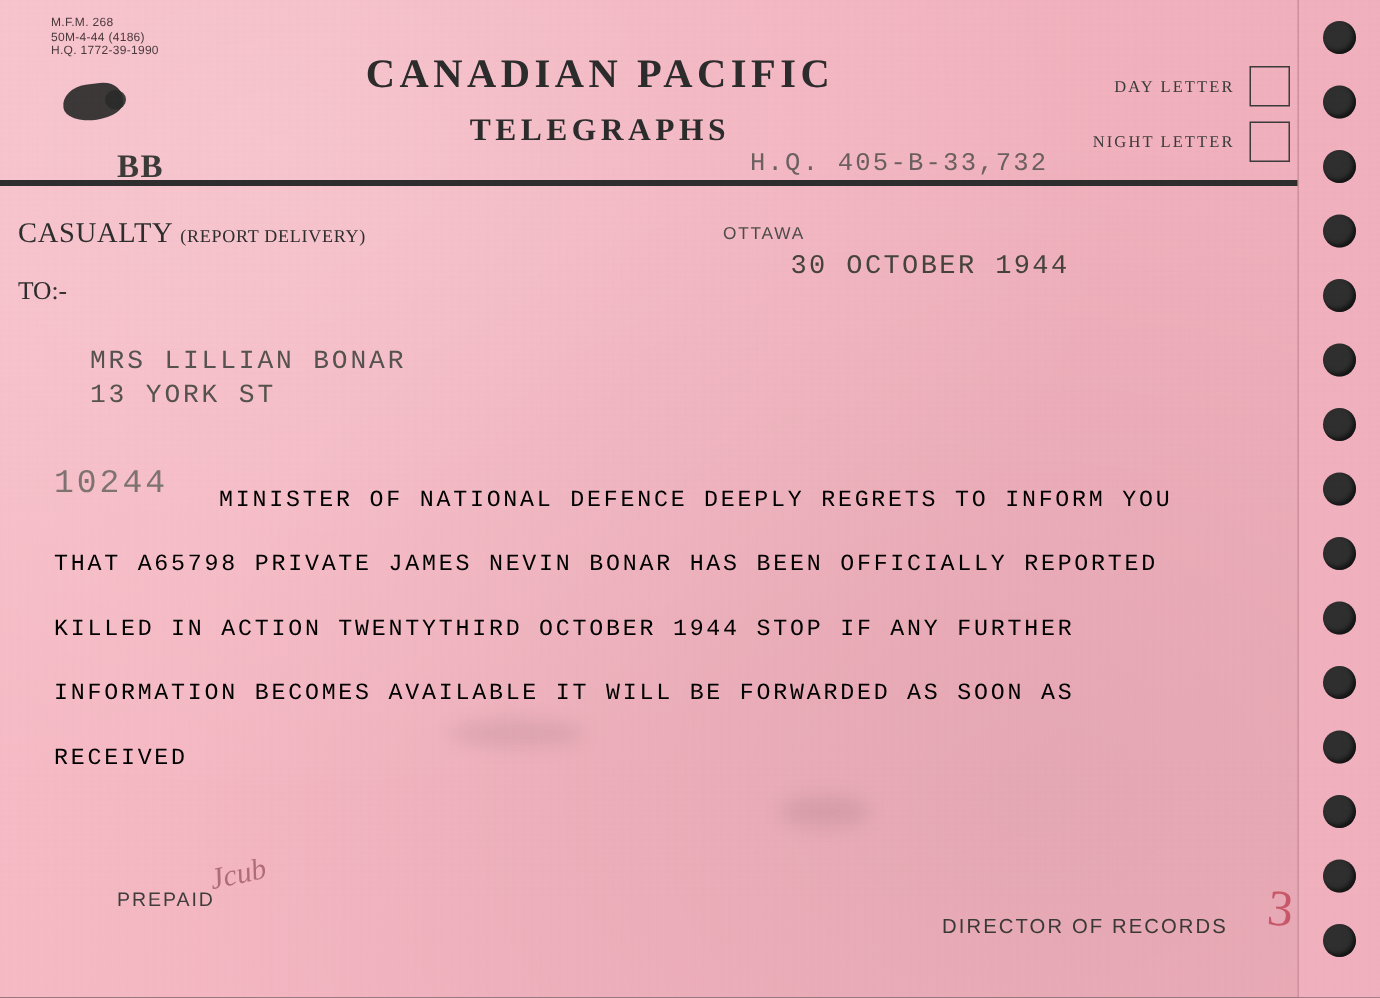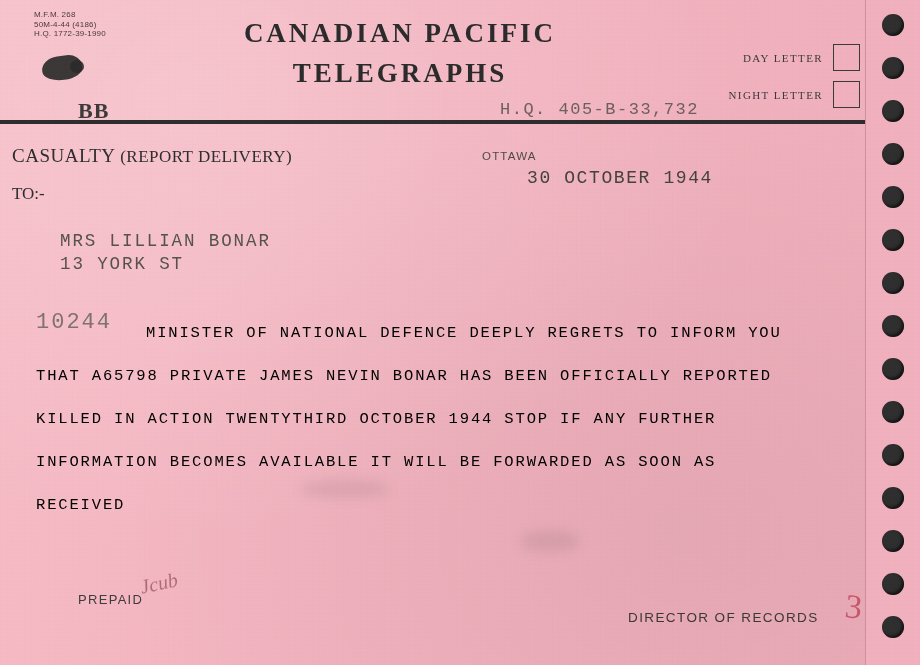--- a/index.html
+++ b/index.html
@@ -71,22 +71,22 @@
     top: 18px;
     width: 500px;
     text-align: center;
   }
   #title-line1, #title-line2 {
     font-family: "Liberation Serif", serif;
     font-weight: bold;
     color: #2c2c2c;
     letter-spacing: 3px;
   }
-  #title-line1 { font-size: 27px; }
-  #title-line2 { font-size: 27px; margin-top: 9px; }
+  #title-line1 { font-size: 27px; margin-top: 16px; }
+  #title-line2 { font-size: 21px; margin-top: 9px; }
 
   
   .letterclass-row {
     position: absolute;
     right: 60px;
     display: flex;
     align-items: center;
     gap: 10px;
   }
   .letterclass-label {
@@ -154,21 +154,21 @@
     position: absolute;
     left: 12px;
     top: 145px;
     font-family: "Liberation Serif", serif;
     font-size: 19px;
     color: #2e2e2e;
     letter-spacing: 0.5px;
   }
   #casualty-sub {
     font-family: "Liberation Serif", serif;
-    font-size: 17px;
+    font-size: 12px;
   }
   #ottawa {
     position: absolute;
     left: 482px;
     top: 150px;
     font-family: "Liberation Sans", sans-serif;
     font-size: 11.5px;
     letter-spacing: 1.2px;
     color: #4d4b49;
   }

